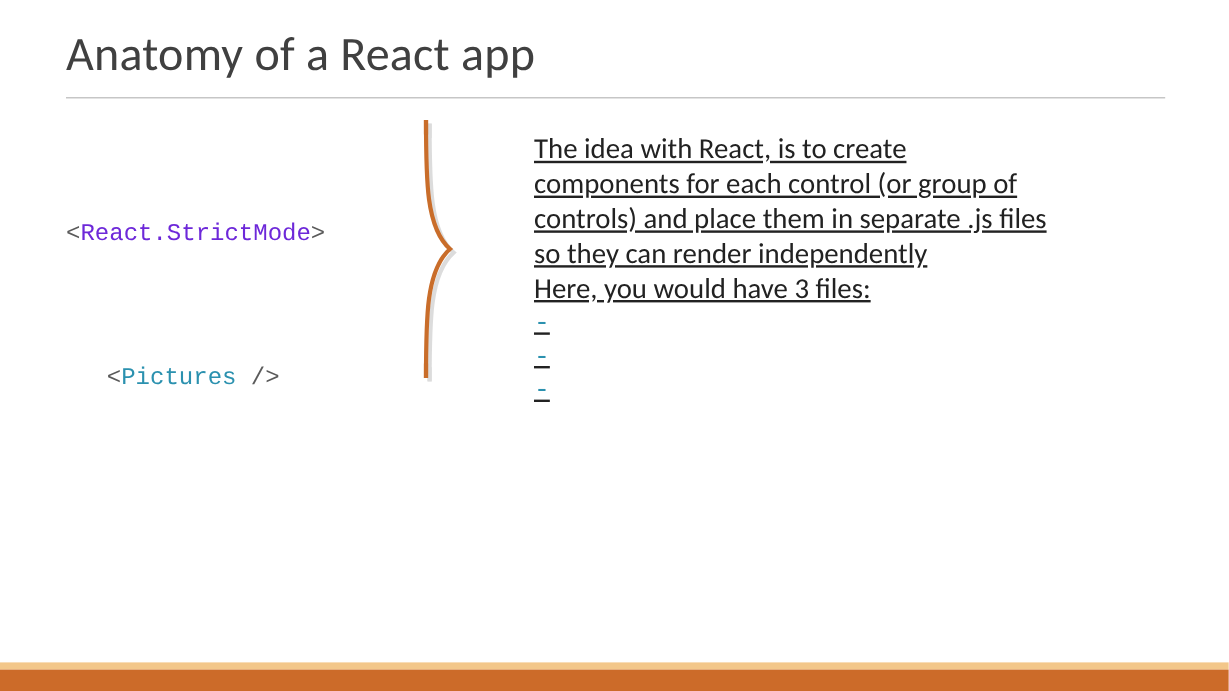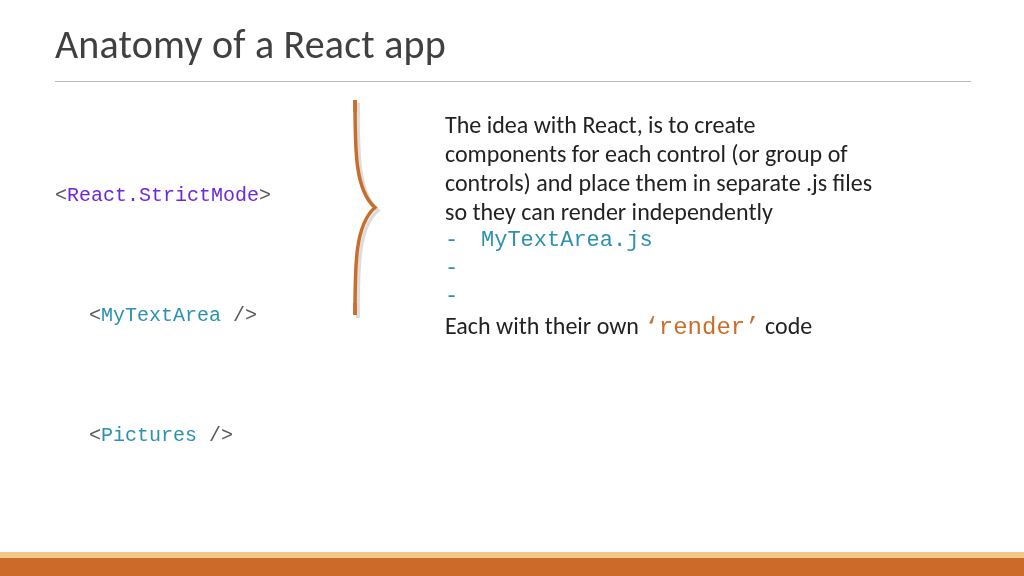--- a/index.html
+++ b/index.html
@@ -68,20 +68,21 @@
   }
   .explain {
     position: absolute;
     left: 445px;
     top: 110px;
     width: 430px;
     font-family: "Calibri", "Segoe UI", Arial, sans-serif;
     font-size: 24px;
     line-height: 29px;
     color: #222;
+    text-decoration: underline;
   }
   .file-list {
     font-family: Consolas, "Courier New", monospace;
     color: #2b91af;
     font-size: 22px;
     line-height: 28px;
     margin-top: 1px;
   }
   .file-list .row { display: flex; }
   .file-list .dash { width: 36px; }
@@ -101,54 +102,50 @@
 </head>
 <body>
 
 <div class="slide">
 
   <div class="title">Anatomy of a React app</div>
   <div class="hr"></div>
 
   <div class="code-block">
     <span class="code-line"><span class="punct">&lt;</span><span class="tag1">React.StrictMode</span><span class="punct">&gt;</span></span>
-    <span class="code-line indent"><span class="punct">&lt;</span><span class="tag2">MyTextArea</span><span class="punct"> /&gt;</span></span>
     <span class="code-line indent"><span class="punct">&lt;</span><span class="tag2">Pictures</span><span class="punct"> /&gt;</span></span>
     
   </div>
 
   <div class="brace-container">
     <svg class="brace-shadow" width="50" height="215" viewBox="0 0 50 215">
       <path d="M5 0 C5 50 5 90 25 107.5 C5 125 5 165 5 215" stroke="#777" stroke-width="3.5" fill="none" stroke-linecap="square"></path>
       <path d="M5 0 L5 12" stroke="#777" stroke-width="3.5" fill="none"></path>
       <path d="M5 215 L5 203" stroke="#777" stroke-width="3.5" fill="none"></path>
     </svg>
     <svg width="50" height="215" viewBox="0 0 50 215" style="position:absolute;left:0;top:0;">
       <path d="M5 0 C5 50 5 90 25 107.5 C5 125 5 165 5 215" stroke="#c96d2a" stroke-width="3.5" fill="none" stroke-linecap="square"></path>
       <path d="M5 0 L5 12" stroke="#c96d2a" stroke-width="3.5" fill="none"></path>
       <path d="M5 215 L5 203" stroke="#c96d2a" stroke-width="3.5" fill="none"></path>
     </svg>
   </div>
 
   <div class="explain">
     <div>The idea with React, is to create components for each control (or group of controls) and place them in separate .js files so they can render independently</div>
+    <div>Here, you would have 3 files:</div>
     <div class="file-list">
       <div class="row">
           <span class="dash">-</span>
-          <span>MyTextArea.js</span>
         </div>
       <div class="row">
           <span class="dash">-</span>
         </div>
       <div class="row">
           <span class="dash">-</span>
         </div>
-    </div>
-    <div>
-      <span>Each with their own </span><span class="render-word">‘render’</span><span> code</span>
     </div>
   </div>
 
   <div class="footer">
     <div class="bar1"></div>
     <div class="bar2"></div>
   </div>
 
 </div>
 

